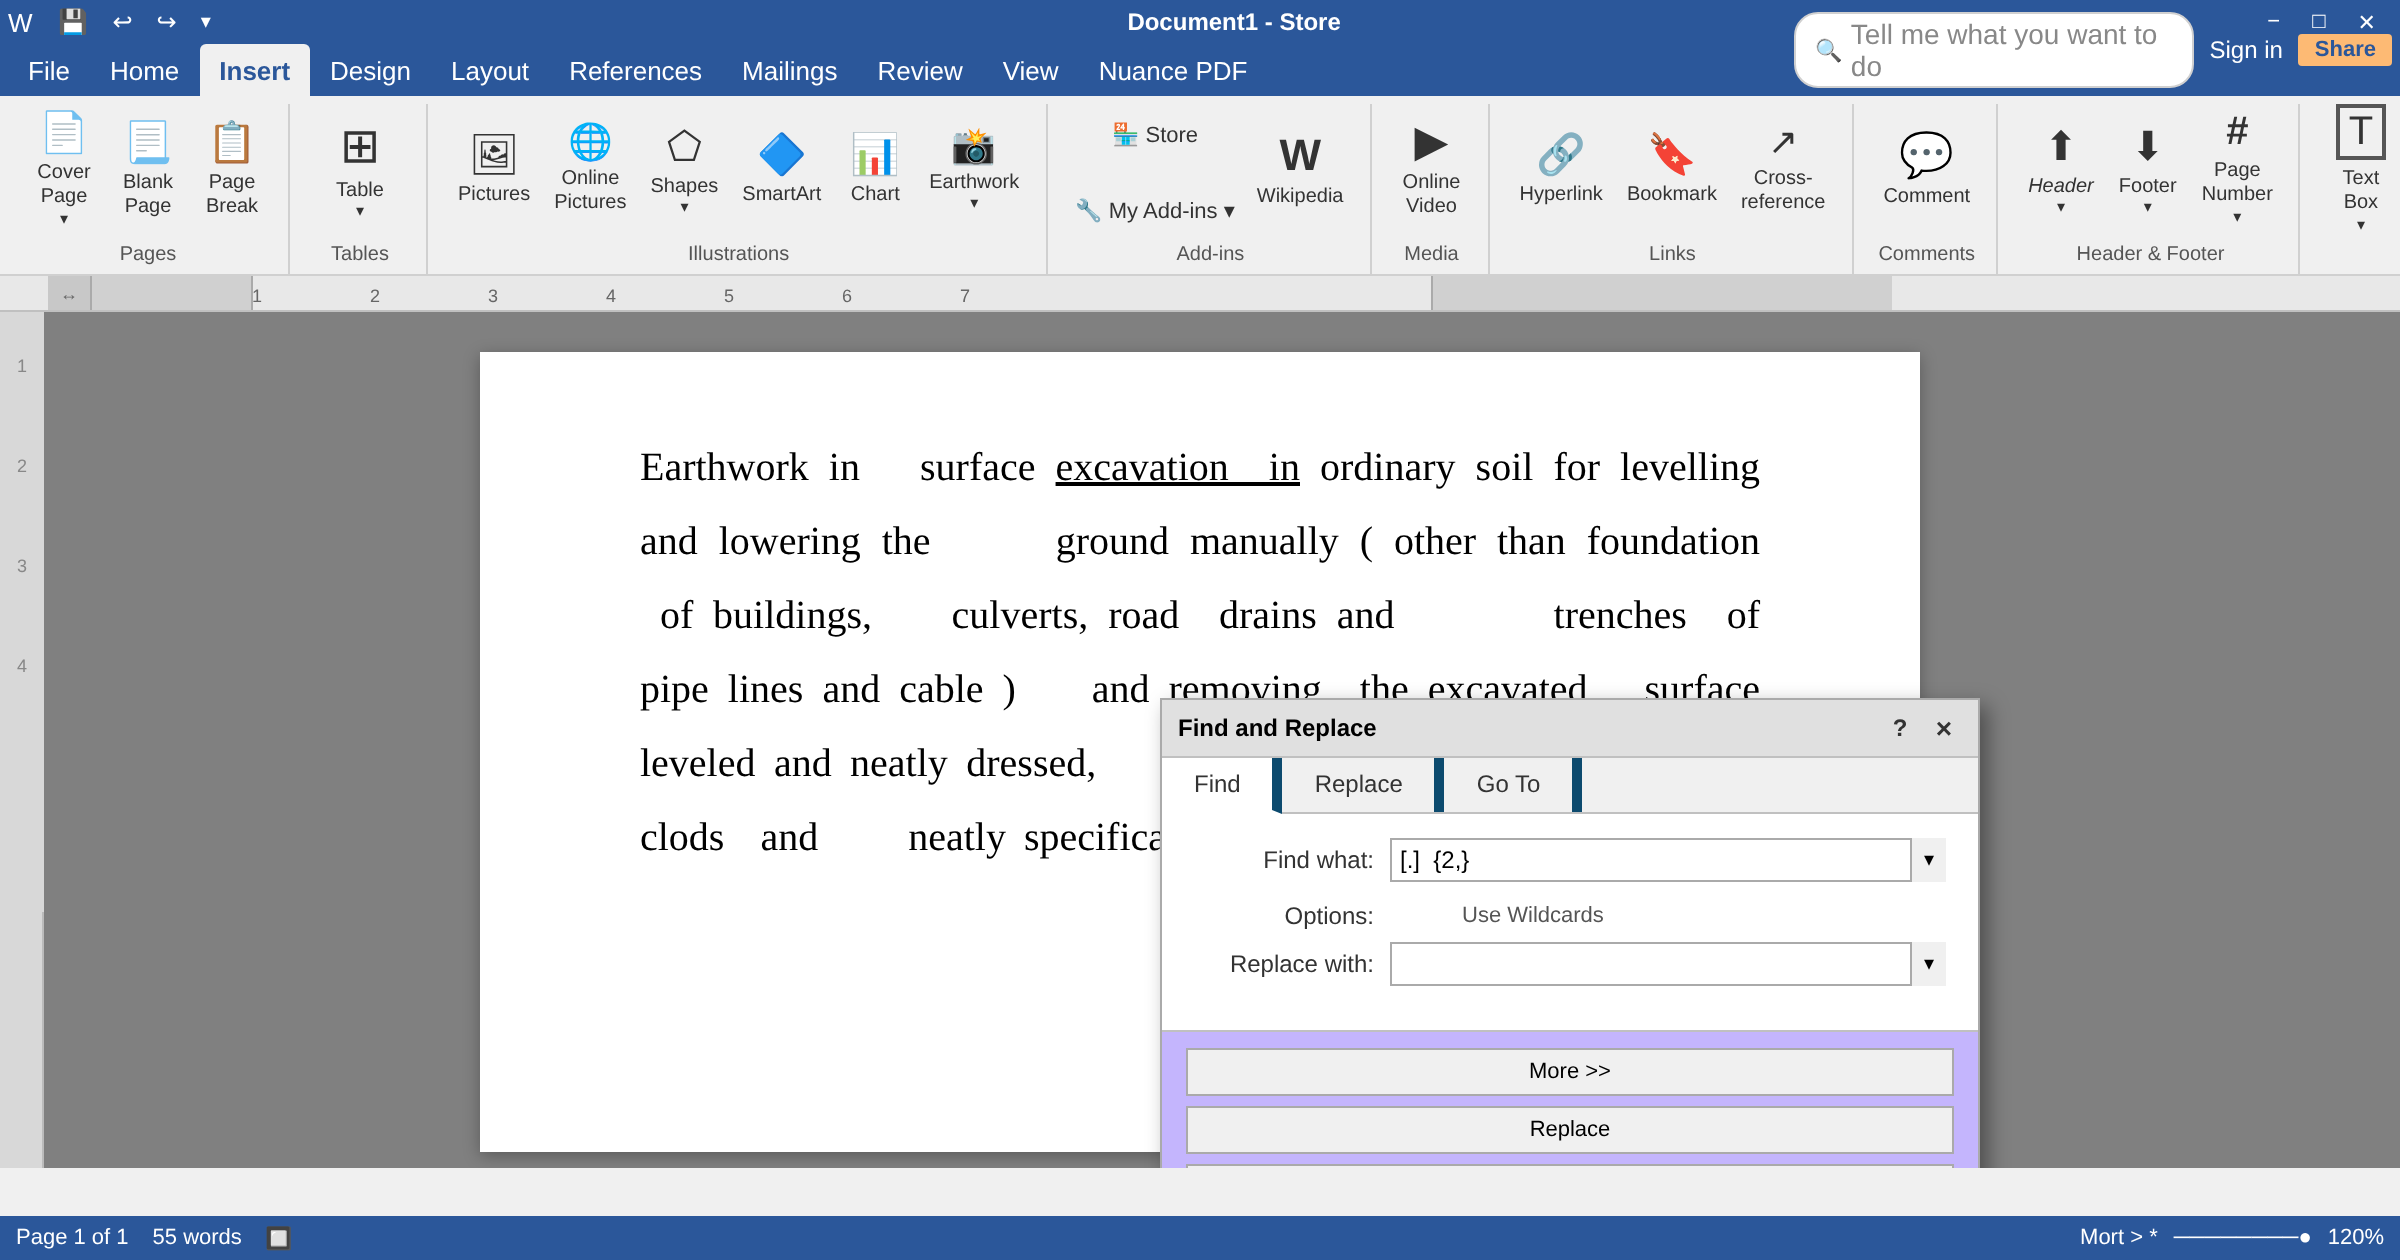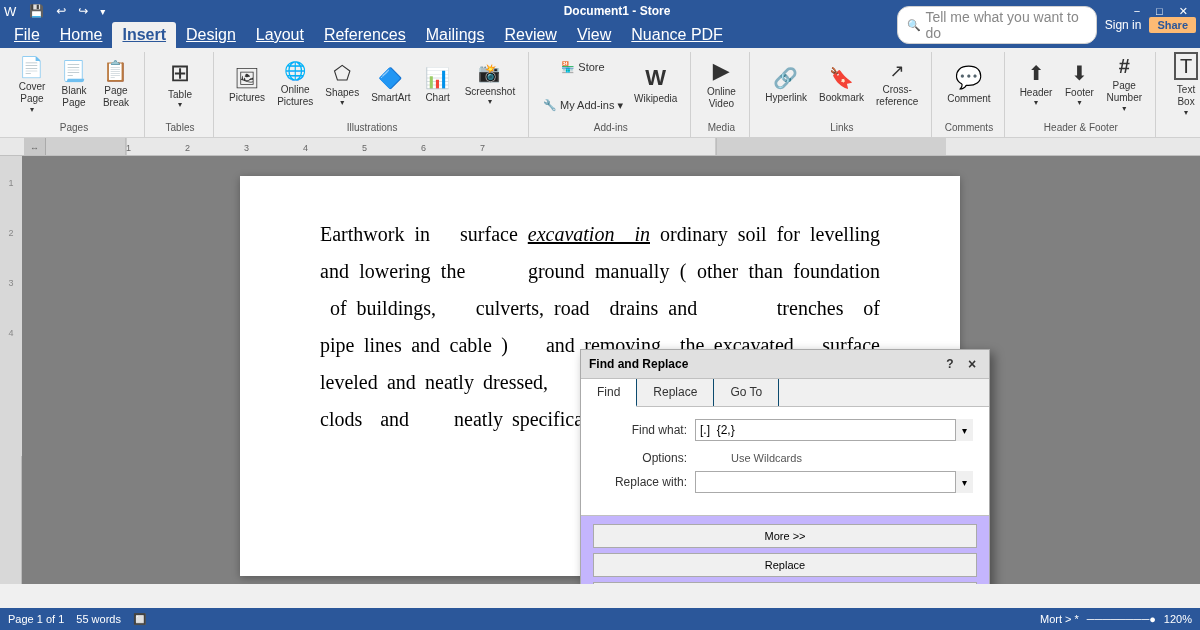--- a/index.html
+++ b/index.html
@@ -1,28 +1,27 @@
 <!DOCTYPE html>
 <html><head>
   <meta charset="utf-8">
   <style>
     * { margin: 0; padding: 0; box-sizing: border-box; }
     body { width: 1200px; height: 630px; overflow: hidden; font-family: 'Segoe UI', Arial, sans-serif; background: #f0f0f0; }
     .title-bar-left { display: flex; align-items: center; gap: 6px; }
     .title-bar-btn { color: white; font-size: 11px; padding: 0 8px; height: 22px; display: flex; align-items: center; cursor: pointer; }
     .ribbon-tab {
       color: white;
-      font-size: 16px;
+      font-size: 13px;
       padding: 4px 10px;
       cursor: pointer;
       height: 26px;
       display: flex;
       align-items: center;
       border-radius: 3px 3px 0 0;
-      text-decoration: underline;
     }
     .ribbon-tab.active { background: #f0f0f0; color: #2b579a; font-weight: 600; }
 
     
     .ribbon {
       background: #f0f0f0;
       border-bottom: 1px solid #d0d0d0;
       height: 90px;
       display: flex;
       align-items: stretch;
@@ -140,21 +139,21 @@
       color: #000;
       position: relative;
     }
     .page-text {
       font-family: 'Times New Roman', Times, serif;
       font-size: 20px;
       line-height: 1.85;
       text-align: justify;
       word-spacing: 4px;
     }
-    .underline { text-decoration: underline; font-style: italic; }
+    .underline { text-decoration: underline; }
 
     
     .status-bar {
       background: #2b579a;
       height: 22px;
       display: flex;
       align-items: center;
       justify-content: space-between;
       padding: 0 8px;
       color: white;
@@ -216,21 +215,21 @@
     }
     .dialog-tabs {
       display: flex;
       border-bottom: 1px solid #c0c0c0;
       background: #f0f0f0;
     }
     .dialog-tab {
       padding: 6px 16px;
       font-size: 12px;
       cursor: pointer;
-      border-right: 1px solid #0c4a6e;
+      border-right: 5px solid #0c4a6e;
       color: #333;
     }
     .dialog-tab.active {
       background: white;
       border-bottom: 2px solid white;
       margin-bottom: -1px;
       font-weight: 500;
     }
     .dialog-body { padding: 12px 16px; background: white; }
     .dialog-row {
@@ -412,21 +411,21 @@
       <div class="ribbon-btn">
         <span class="icon" style="font-size:20px;">🔷</span>
         <span style="font-size:10px;">SmartArt</span>
       </div>
       <div class="ribbon-btn">
         <span class="icon">📊</span>
         <span style="font-size:10px;">Chart</span>
       </div>
       <div class="ribbon-btn">
         <span class="icon" style="font-size:18px;">📸</span>
-        <span style="font-size:10px;">Screenshot</span>
+        <span style="font-size:10px;">Earthwork</span>
         <span style="font-size:8px;">▾</span>
       </div>
     </div>
     <div class="ribbon-group-label">Illustrations</div>
   </div>
 
   <div class="ribbon-group">
     <div class="ribbon-items">
       <div style="display:flex; flex-direction:column; gap:12px;">
         <div class="ribbon-btn-small" style="height:26px;">
@@ -479,21 +478,21 @@
         <span style="font-size:10px;">Comment</span>
       </div>
     </div>
     <div class="ribbon-group-label">Comments</div>
   </div>
 
   <div class="ribbon-group">
     <div class="ribbon-items">
       <div class="ribbon-btn">
         <span class="icon" style="font-size:20px;">⬆</span>
-        <span style="font-size:10px;">Header</span>
+        <span style="font-size:10px;font-style:italic;">Header</span>
         <span style="font-size:8px;">▾</span>
       </div>
       <div class="ribbon-btn">
         <span class="icon" style="font-size:20px;">⬇</span>
         <span style="font-size:10px;">Footer</span>
         <span style="font-size:8px;">▾</span>
       </div>
       <div class="ribbon-btn">
         <span class="icon" style="font-size:20px; font-weight:bold;">#</span>
         <span style="font-size:10px; line-height:1.2;">Page<br>Number</span>

